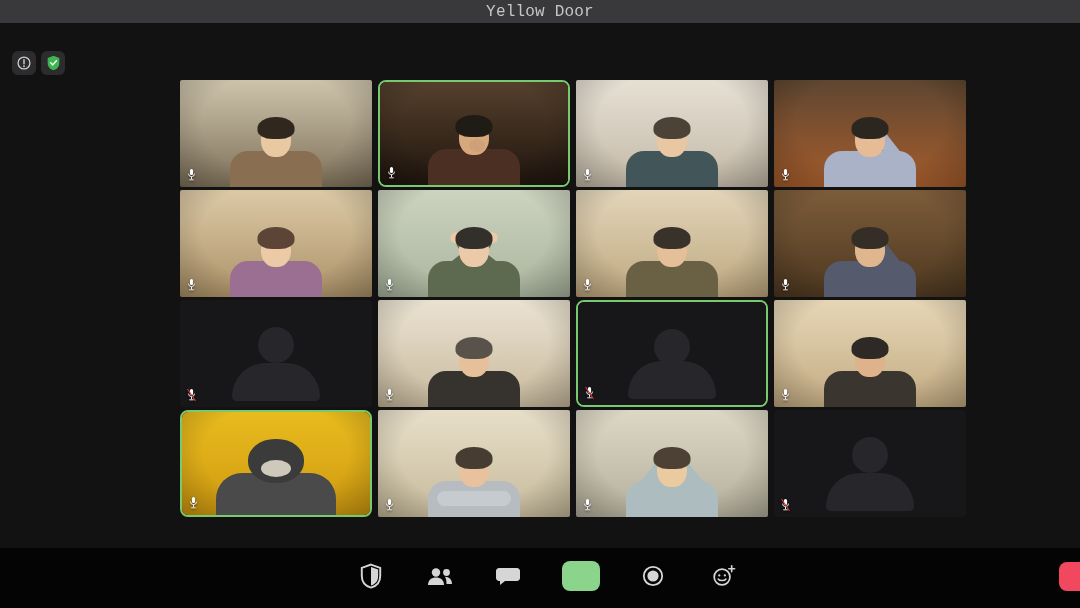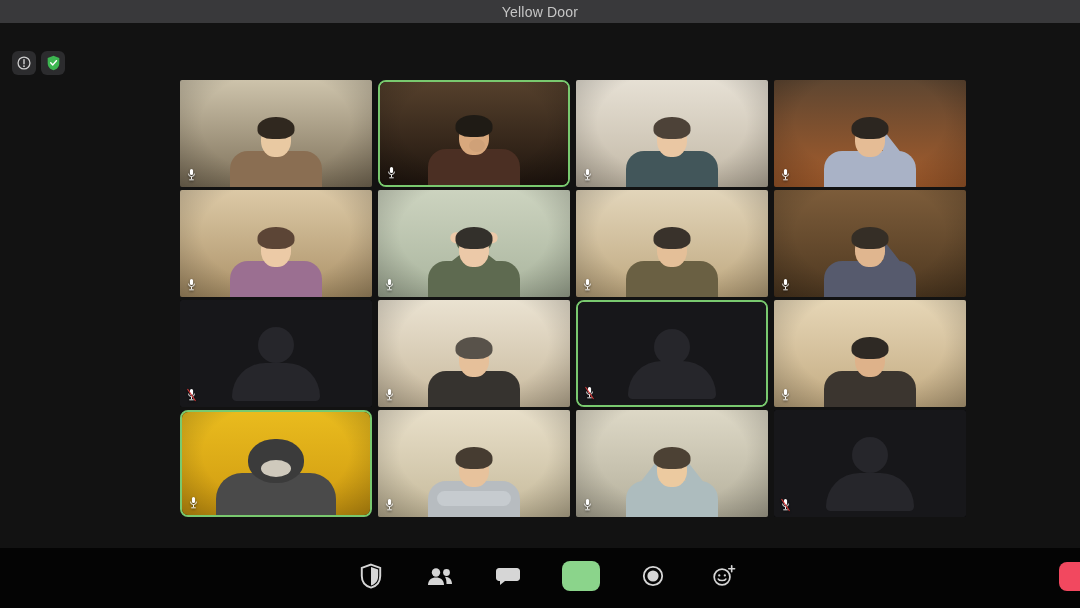--- a/index.html
+++ b/index.html
@@ -8,21 +8,21 @@
     background:var(--stage-bg,#121212);
     font-family:"Liberation Sans",sans-serif;
     -webkit-font-smoothing:antialiased;
   }
   
   .titlebar{
     position:absolute;top:0;left:0;width:1080px;height:23px;
     background:var(--titlebar-bg,#39393b);
     display:flex;align-items:center;justify-content:center;
   }
-  .titlebar .title{font-size:14px;color:var(--title-text,#c6c6c6);letter-spacing:.2px;}
+  .titlebar .title{font-size:16px;color:var(--title-text,#c6c6c6);letter-spacing:.2px;font-family:Liberation Mono, monospace;}
   
   .floating-controls{position:absolute;top:51px;left:12px;display:flex;gap:5px;}
   .fc-btn{
     width:24px;height:24px;border-radius:6px;background:#2c2c2e;
     display:flex;align-items:center;justify-content:center;cursor:pointer;
   }
   
   .grid{
     position:absolute;left:180px;top:80px;
     display:grid;grid-template-columns:repeat(4,192px);grid-auto-rows:107px;

